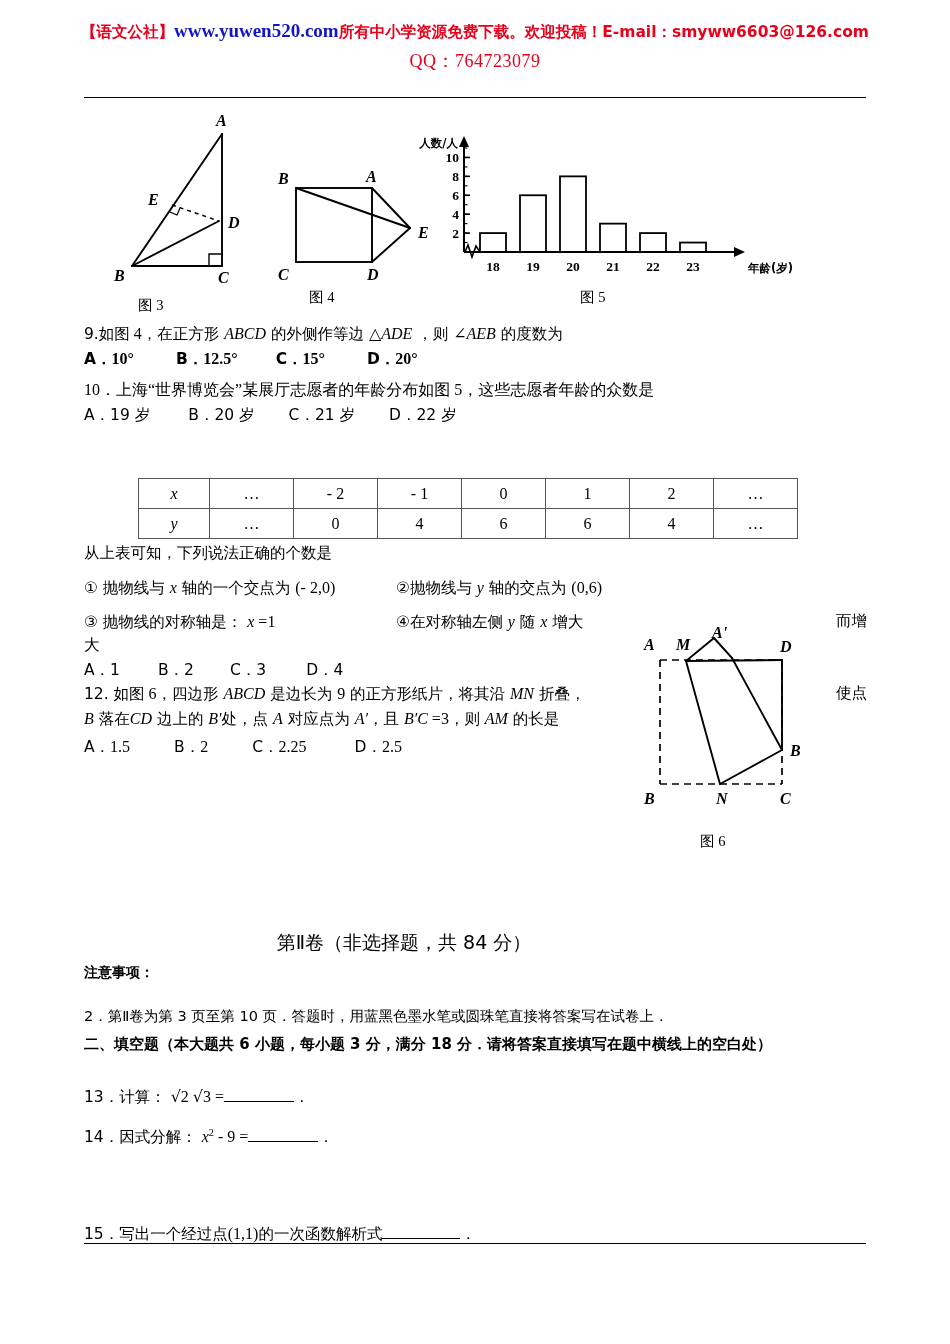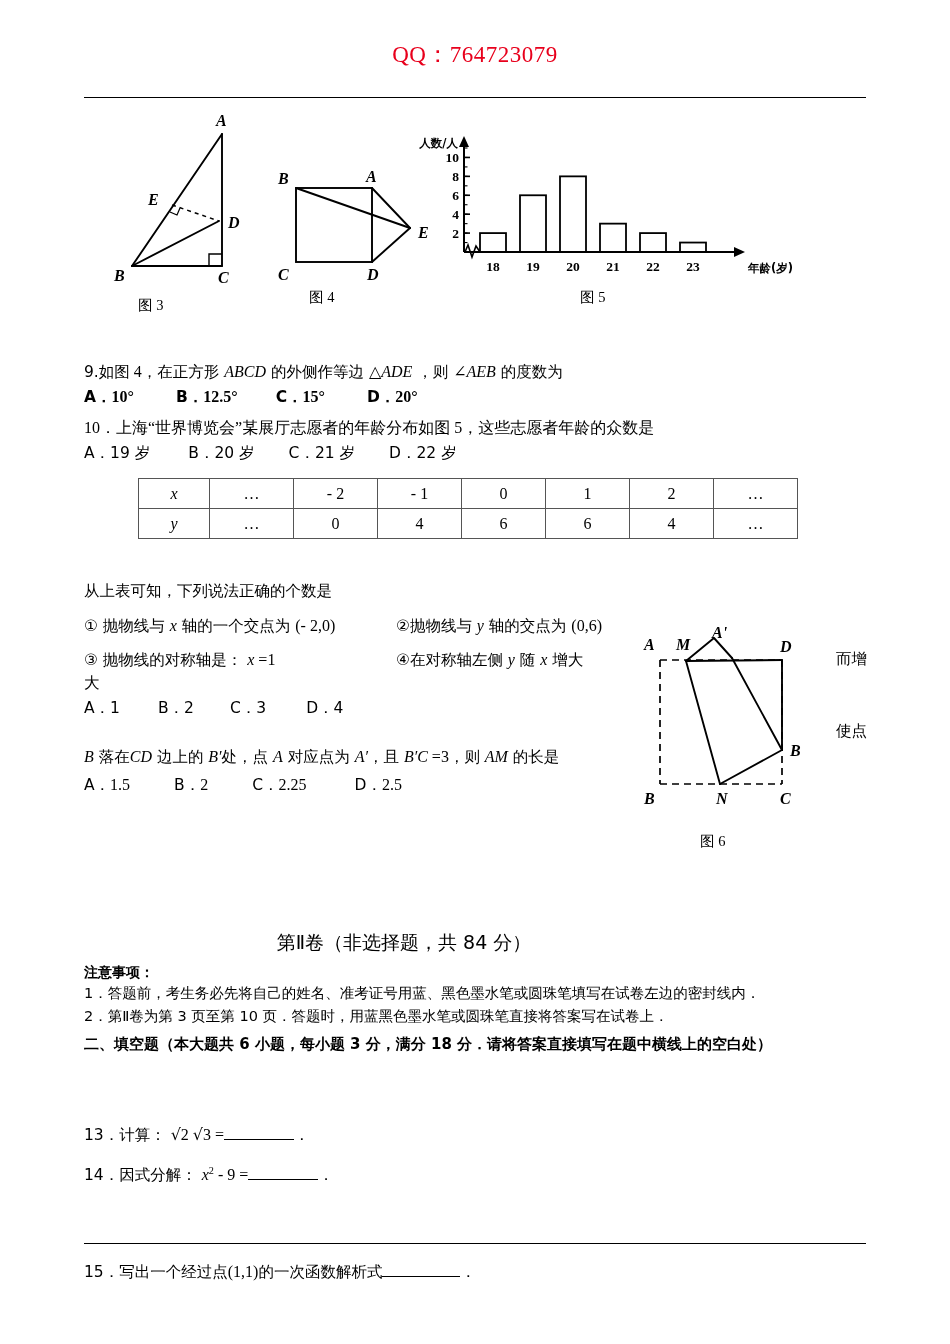--- a/index.html
+++ b/index.html
@@ -35,22 +35,22 @@
     font-weight: bold;
     white-space: nowrap;
   }
   .wm-line1 .cn { font-family: "DejaVu Sans", sans-serif; }
   .wm-line1 .url {
     color: #1414c8;
     font-family: "Liberation Serif", serif;
   }
   .wm-line1 .tail { font-weight: bold; }
   .wm-line2 {
-    font-size: 23px;
-    margin-top: 21px;
+    font-size: 18px;
+    margin-top: 5px;
     letter-spacing: .5px;
   }
 
   
   .rule {
     position: absolute;
     left: 84px;
     width: 782px;
     border-top: 1.6px solid #000;
   }
@@ -93,21 +93,20 @@
     font-weight: bold;
     font-size: 11.5px;
   }
 
   
   .txt {
     position: absolute;
     font-size: 16px;
     line-height: 1.0;
     white-space: nowrap;
-    margin-top: 38px;
   }
   .cn { font-family: "DejaVu Sans", sans-serif; font-size: 15.5px; }
   .it { font-style: italic; }
   .num { font-family: "Liberation Serif", serif; }
   sup { font-size: 64%; vertical-align: super; line-height: 0; }
 
   .q9      { left: 84px;  top: 326px; }
   .q9opt   { left: 84px;  top: 351px; font-weight: bold; }
   .q10     { left: 84px;  top: 382px; }
   .q10opt  { left: 84px;  top: 407px; }
@@ -197,20 +196,21 @@
     width: 68px;
     font-style: italic;
   }
 </style>
 </head>
 <body>
 
 <div class="page">
 
   <div class="wm">
+    <div class="wm-line1"><span class="cn">【语文公社】</span><span class="url">www.yuwen520.com</span><span class="cn tail">所有中小学资源免费下载。欢迎投稿！E-mail：smyww6603@126.com</span></div>
     <div class="wm-line2">QQ：764723079</div>
   </div>
 
   <div class="rule rule-top"></div>
   <div class="rule rule-bottom"></div>
 
   <div class="fig-band">
 
     <div class="fig fig3">
       <svg width="200" height="178" viewBox="0 0 200 178">
@@ -357,20 +357,23 @@
   <div class="txt t11c3 cn">而增</div>
   <div class="txt t11d cn">大</div>
 
   <div class="txt q11opt">
     <span class="cn">A．1</span>
     <span style="display:inline-block;width:34px"></span><span class="cn">B．2</span>
     <span style="display:inline-block;width:32px"></span><span class="cn">C．3</span>
     <span style="display:inline-block;width:36px"></span><span class="cn">D．4</span>
   </div>
 
+  <div class="txt q12a">
+    <span class="cn">12. 如图</span><span class="num"> 6</span><span class="cn">，四边形 </span><span class="it">ABCD</span><span class="cn"> 是边长为 </span><span class="num">9</span><span class="cn"> 的正方形纸片，将其沿 </span><span class="it">MN</span><span class="cn"> 折叠，</span>
+  </div>
   <div class="txt q12a2 cn">使点</div>
   <div class="txt q12b">
     <span class="it">B</span><span class="cn"> 落在</span><span class="it">CD</span><span class="cn"> 边上的 </span><span class="it">B′</span><span class="cn">处，点 </span><span class="it">A</span><span class="cn"> 对应点为 </span><span class="it">A′</span><span class="cn">，且 </span><span class="it">B′C</span> =<span class="num">3</span><span class="cn">，则 </span><span class="it">AM</span><span class="cn"> 的长是</span>
   </div>
   <div class="txt q12opt">
     <span class="cn">A．</span><span class="num">1.5</span>
     <span style="display:inline-block;width:40px"></span><span class="cn">B．</span><span class="num">2</span>
     <span style="display:inline-block;width:40px"></span><span class="cn">C．</span><span class="num">2.25</span>
     <span style="display:inline-block;width:44px"></span><span class="cn">D．</span><span class="num">2.5</span>
   </div>
@@ -399,23 +402,20 @@
       <text class="lbl" x="12" y="176">B</text>
       <text class="lbl" x="84" y="176">N</text>
       <text class="lbl" x="148" y="176">C</text>
     </svg>
   </div>
   <div class="cap6">图 6</div>
 
   <div class="subtitle">第Ⅱ卷（非选择题，共 84 分）</div>
 
   <div class="notice-h">注意事项：</div>
-  <div class="notice1">
-    <span class="cn">1．答题前，考生务必先将自己的姓名、准考证号用蓝、黑色墨水笔或圆珠笔填写在试卷左边的密封线内．</span>
-  </div>
   <div class="notice2">
     <span class="cn">2．第Ⅱ卷为第 3 页至第 10 页．答题时，用蓝黑色墨水笔或圆珠笔直接将答案写在试卷上．</span>
   </div>
 
   <div class="sec2">二、填空题（本大题共 6 小题，每小题 3 分，满分 18 分．请将答案直接填写在题中横线上的空白处）</div>
 
   <div class="txt q13">
     <span class="cn">13．计算： </span><span class="rad">√</span><span class="num">2</span>&nbsp;<span class="rad">√</span><span class="num">3</span> =<span class="blank b70"></span><span class="cn">．</span>
   </div>
   <div class="txt q14">

